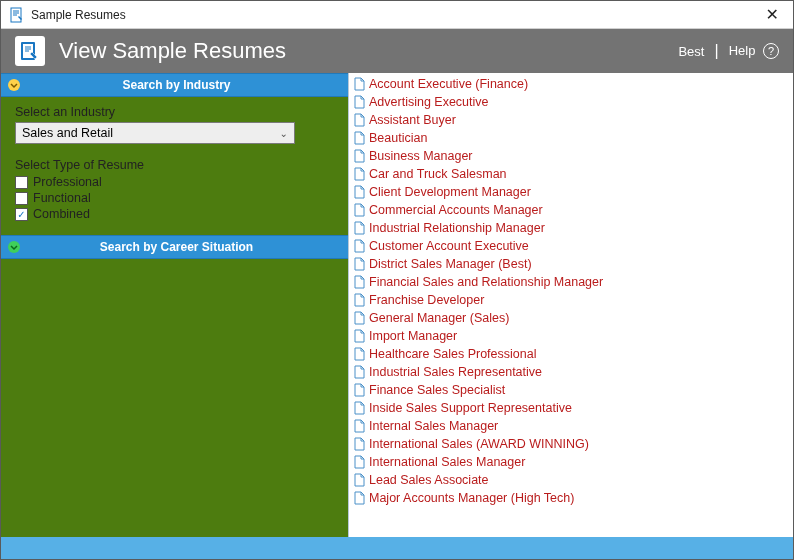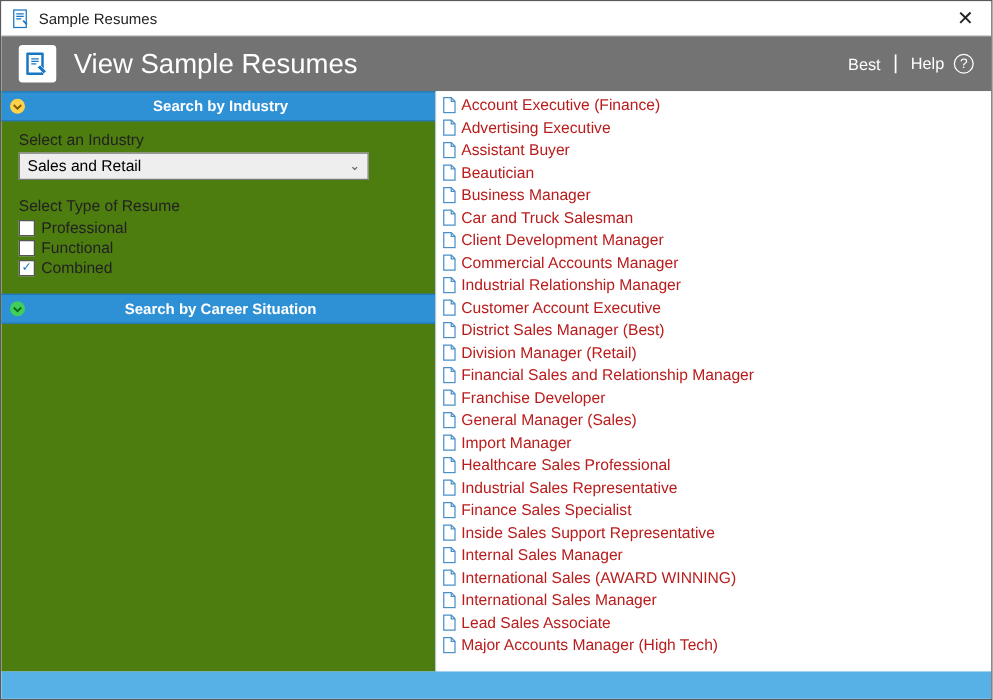--- a/index.html
+++ b/index.html
@@ -223,29 +223,20 @@
           </span>
           <span>District Sales Manager (Best)</span>
         </div>
         <div class="result-item">
           <span class="doc-icon">
             <svg width="13" height="14" viewBox="0 0 13 14">
               <path d="M2 1h6l3 3v9H2z" fill="#fff" stroke="#4a90c8" stroke-width="1"></path>
               <path d="M8 1v3h3" fill="none" stroke="#4a90c8" stroke-width="1"></path>
             </svg>
           </span>
-          <span>Division Manager (Retail)</span>
-        </div>
-        <div class="result-item">
-          <span class="doc-icon">
-            <svg width="13" height="14" viewBox="0 0 13 14">
-              <path d="M2 1h6l3 3v9H2z" fill="#fff" stroke="#4a90c8" stroke-width="1"></path>
-              <path d="M8 1v3h3" fill="none" stroke="#4a90c8" stroke-width="1"></path>
-            </svg>
-          </span>
           <span>Financial Sales and Relationship Manager</span>
         </div>
         <div class="result-item">
           <span class="doc-icon">
             <svg width="13" height="14" viewBox="0 0 13 14">
               <path d="M2 1h6l3 3v9H2z" fill="#fff" stroke="#4a90c8" stroke-width="1"></path>
               <path d="M8 1v3h3" fill="none" stroke="#4a90c8" stroke-width="1"></path>
             </svg>
           </span>
           <span>Franchise Developer</span>

